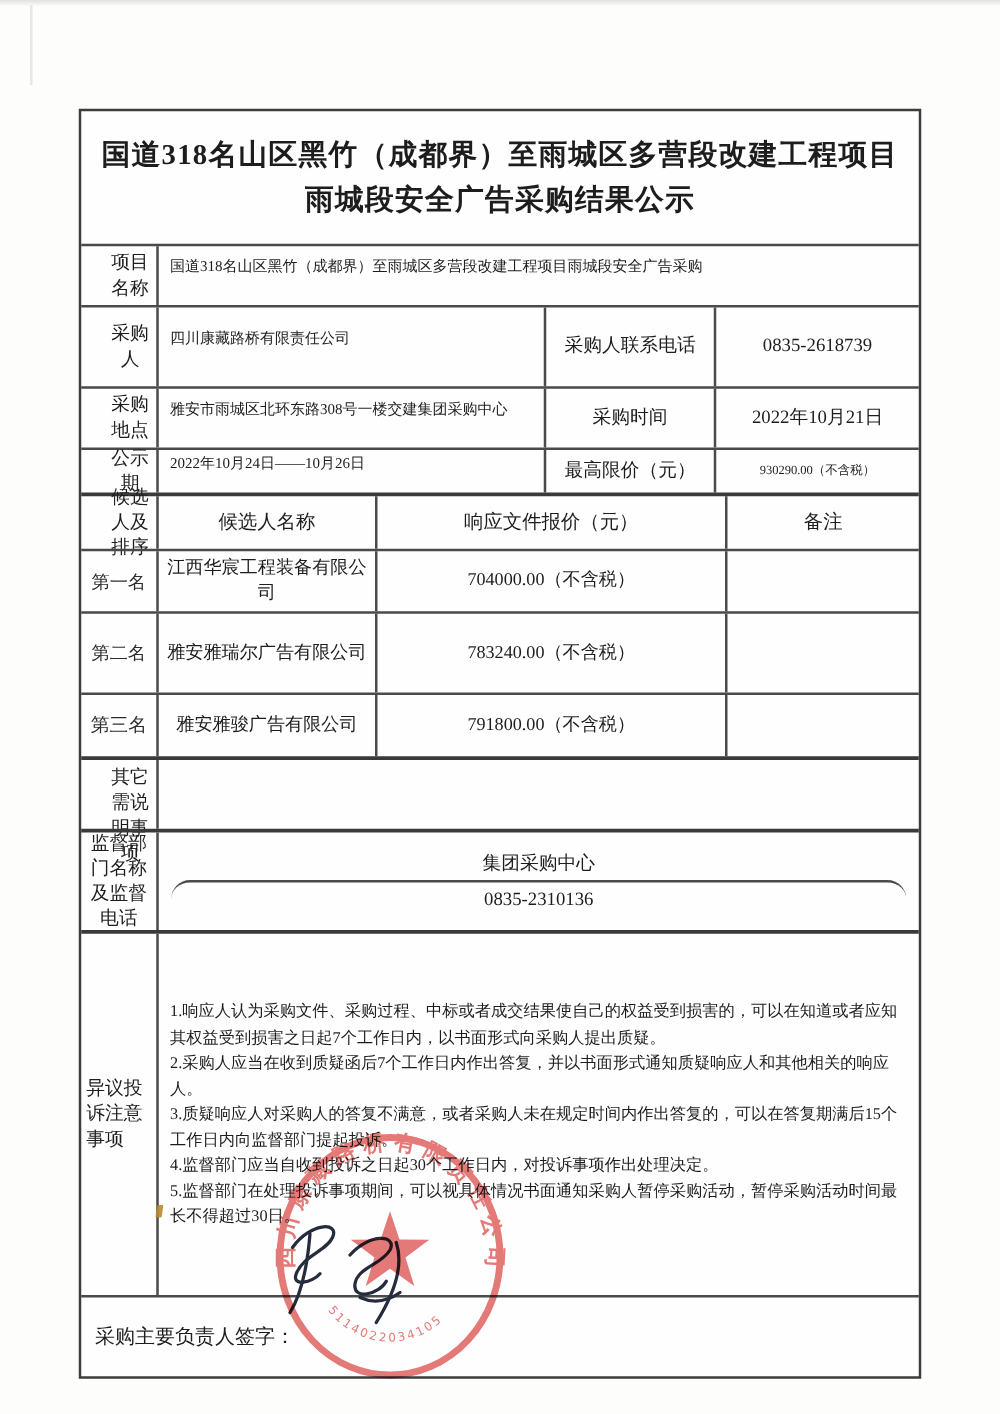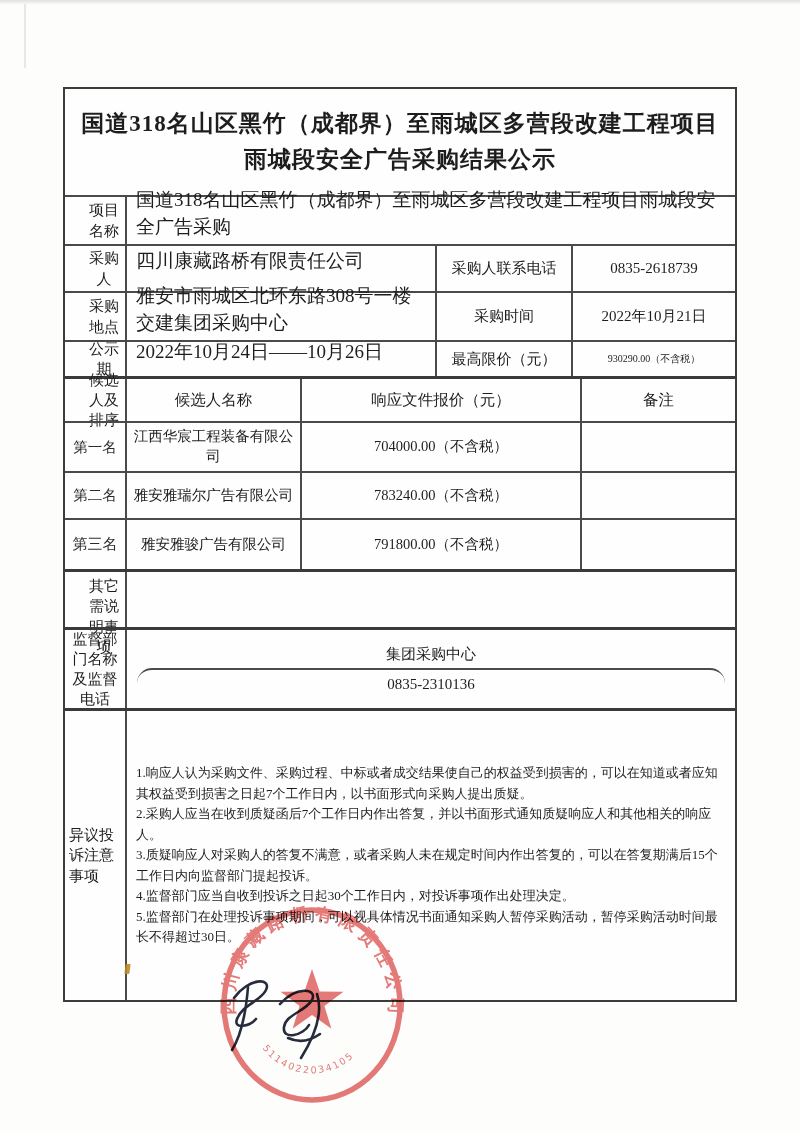--- a/index.html
+++ b/index.html
@@ -30,24 +30,24 @@
   .w-v1{width:310px;flex:0 0 310px;}
   .w-l2{width:136px;flex:0 0 136px;}
   .w-rest{flex:1 1 auto;}
   .w-name{width:175px;flex:0 0 175px;}
   .w-price{width:280px;flex:0 0 280px;}
 
   .title-box{height:106px;justify-content:center;}
   .title-inner{width:100%;text-align:center;font-weight:bold;font-size:23px;line-height:1.55;letter-spacing:1px;}
 
   .label-cell{padding:2px 4px 2px 22px;font-size:15px;line-height:1.35;text-align:center;}
-  .value-cell{padding:2px 6px 16px 9px;font-size:19px;line-height:1.4;}
+  .value-cell{padding:2px 6px 16px 9px;font-size:12px;line-height:1.4;}
   .center-cell{justify-content:center;text-align:center;padding:2px 4px;font-size:15px;line-height:1.35;}
 
-  .h-49{height:49px;} .h-47{height:47px;font-family:Liberation Serif, serif;} .h-36{height:36px;} .h-45{height:45px;}
+  .h-49{height:49px;} .h-47{height:65px;font-family:Liberation Serif, serif;} .h-36{height:36px;} .h-45{height:45px;}
   .h-50{height:50px;} .h-51{height:51px;} .h-58{height:58px;} .h-81{height:81px;}
   .h-292{height:292px;}
 
   .header-cell{justify-content:center;text-align:center;font-size:15.5px;padding:2px 4px;line-height:1.35;}
   .rank-cell{justify-content:center;text-align:center;font-size:14.5px;color:#2c2c2c;}
 
   .split-col{flex-direction:column;align-items:stretch;padding:10px;}
   .sub-row{flex:1 1 50%;display:flex;align-items:center;justify-content:center;font-size:15px;}
   .sub-row + .sub-row{border-top:2px solid #4a4a4a;border-radius:15px;}
 
@@ -153,20 +153,23 @@
       <div class="notice-text">
         <div>1.响应人认为采购文件、采购过程、中标或者成交结果使自己的权益受到损害的，可以在知道或者应知其权益受到损害之日起7个工作日内，以书面形式向采购人提出质疑。</div>
         <div>2.采购人应当在收到质疑函后7个工作日内作出答复，并以书面形式通知质疑响应人和其他相关的响应人。</div>
         <div>3.质疑响应人对采购人的答复不满意，或者采购人未在规定时间内作出答复的，可以在答复期满后15个工作日内向监督部门提起投诉。</div>
         <div>4.监督部门应当自收到投诉之日起30个工作日内，对投诉事项作出处理决定。</div>
         <div>5.监督部门在处理投诉事项期间，可以视具体情况书面通知采购人暂停采购活动，暂停采购活动时间最长不得超过30日。</div>
       </div>
     </div>
   </div>
 
+  <div class="row h-47 sign-row">
+    <div class="cell first w-rest">采购主要负责人签字：</div>
+  </div>
 
 </div>
 
 <div class="cursor-mark"></div>
 
 <svg class="signature" viewBox="0 0 130 95">
   <g fill="none" stroke="#262b3d" stroke-width="2.6" stroke-linecap="round" stroke-linejoin="round">
     <path d="M12,24 C26,4 50,3 44,16 C39,27 20,31 15,45 C11,56 28,52 34,45"></path>
     <path d="M26,13 C24,38 20,60 10,76"></path>
     <path d="M58,30 C74,12 96,14 90,26 C83,38 64,40 62,53 C60,67 82,61 87,51"></path>

